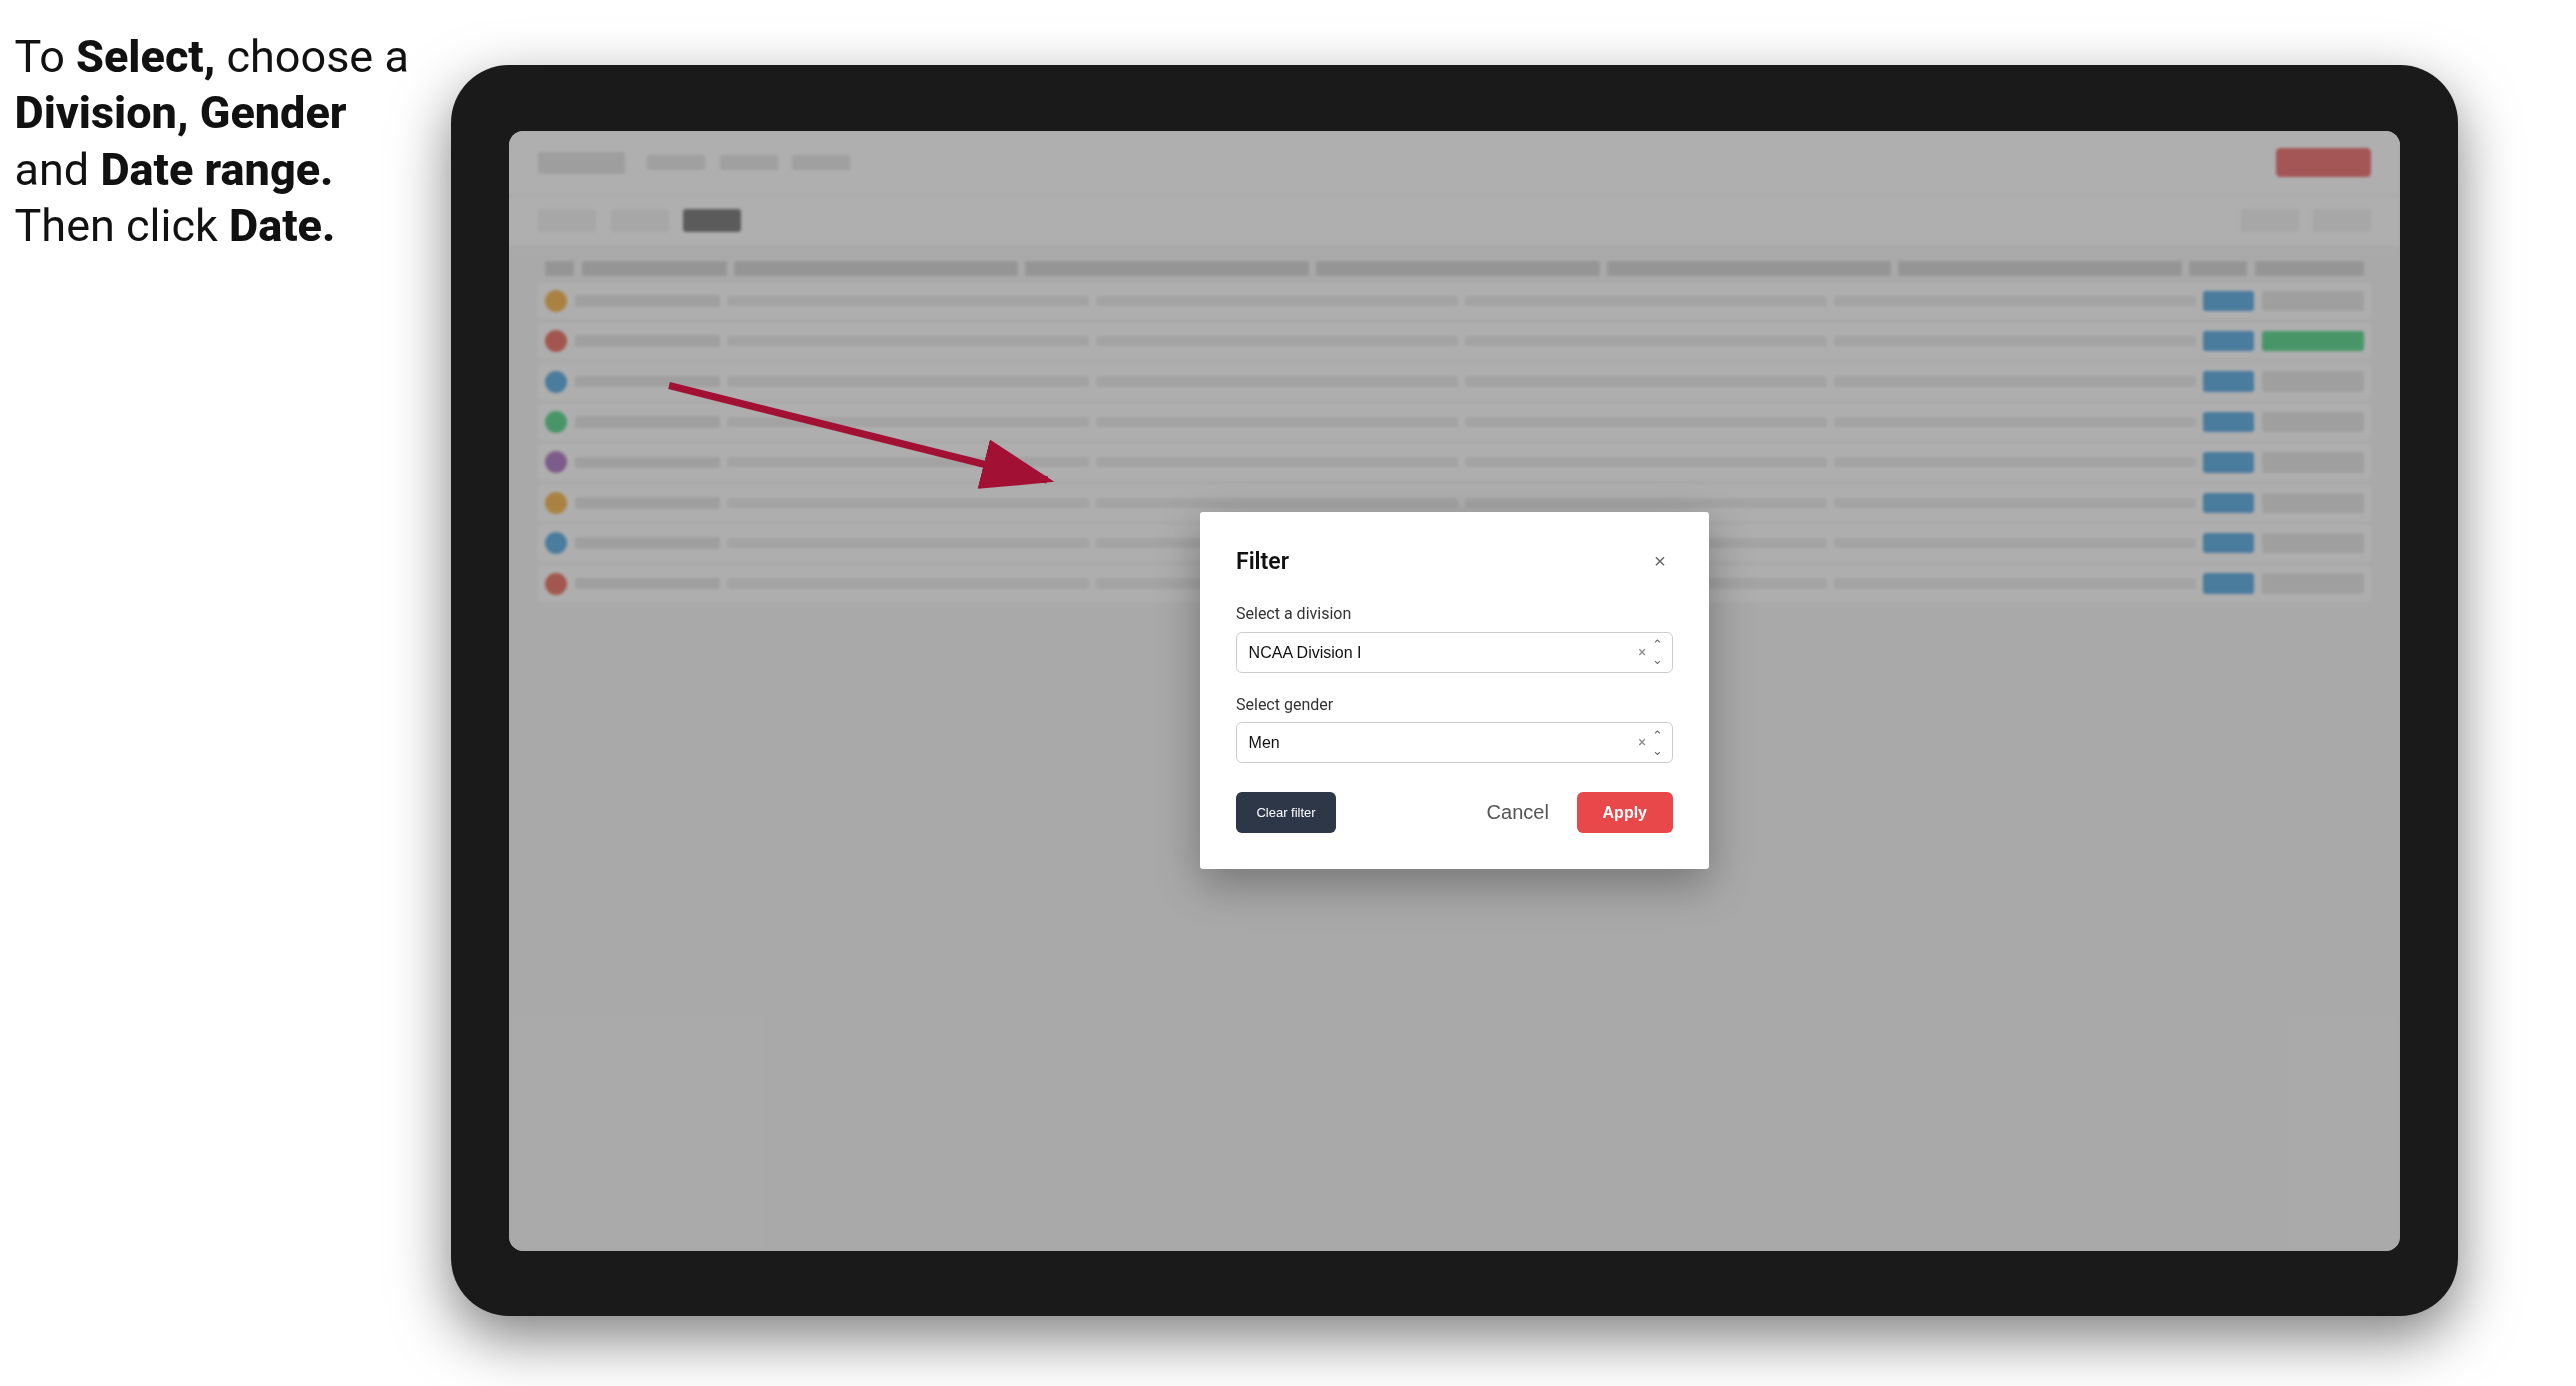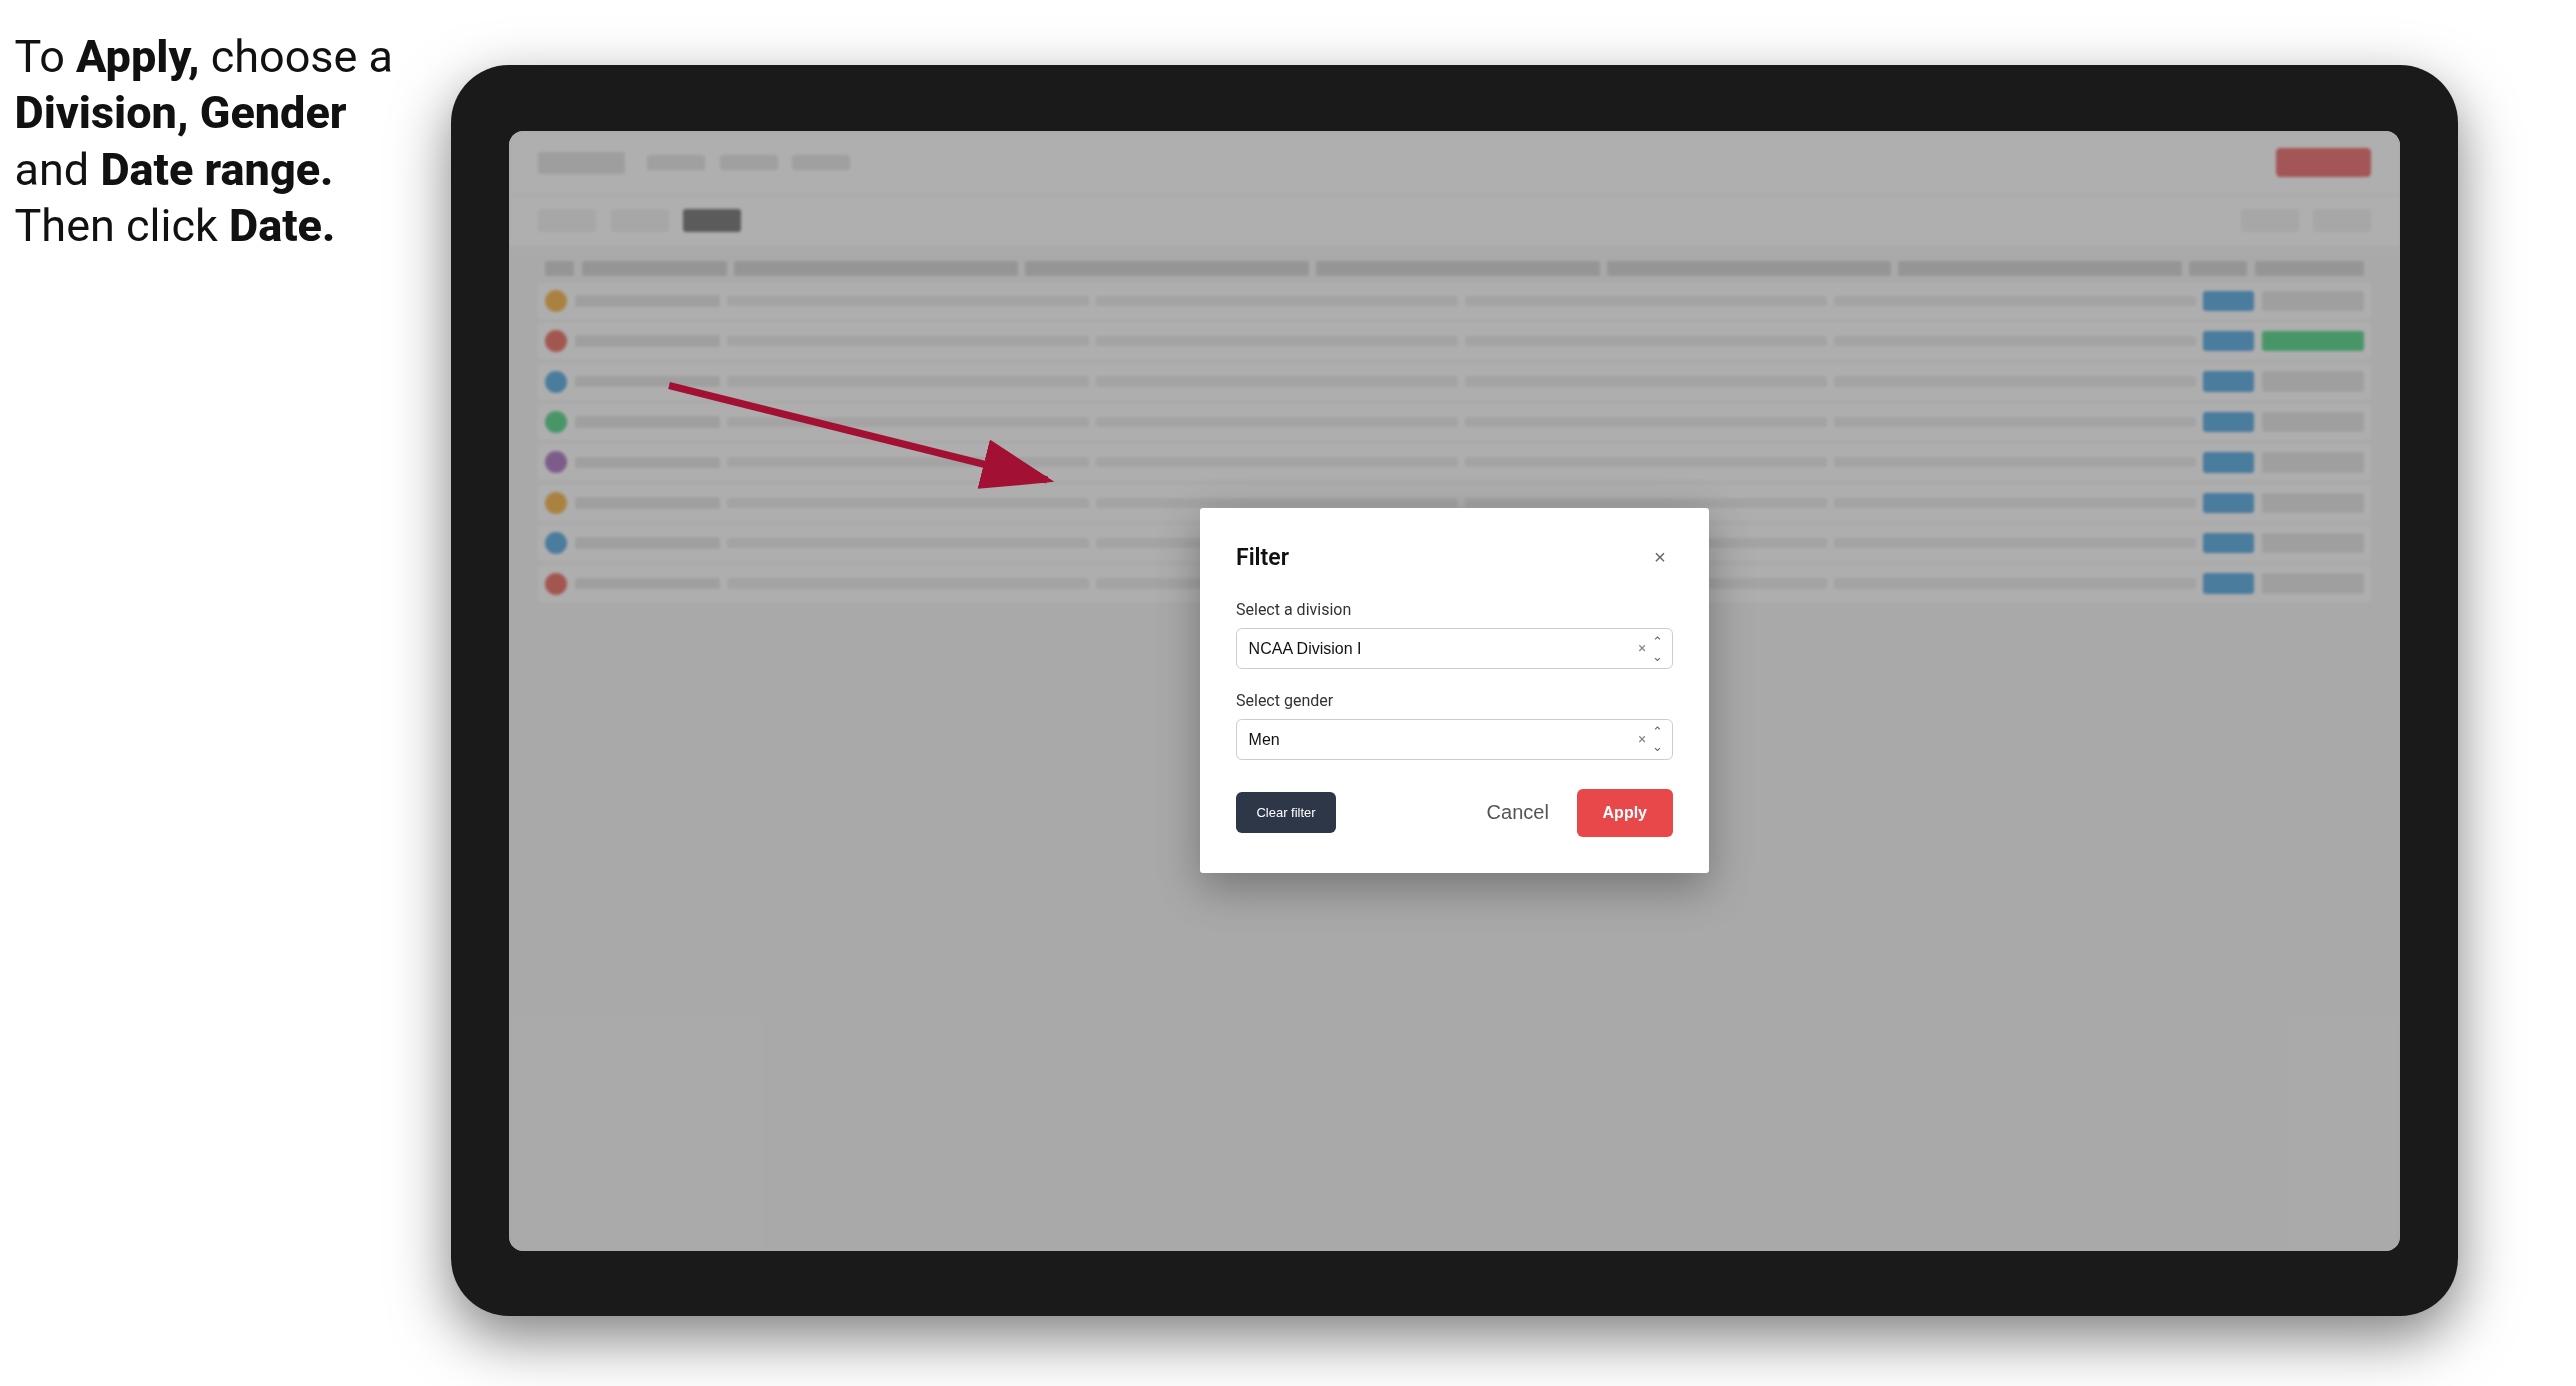--- a/index.html
+++ b/index.html
@@ -359,42 +359,42 @@
       height: 41px;
       padding: 0 20.4px;
       background: none;
       color: #555;
       border: none;
       font-size: 20px;
       cursor: pointer;
     }
 
     .btn-apply {
-      height: 48px;
+      height: 41px;
       padding: 0 26px;
       background: #e8484a;
       color: #fff;
       border: none;
       border-radius: 5.8px;
       font-size: 16px;
       font-weight: 600;
       cursor: pointer;
     }
 
     .footer-right {
       display: flex;
       align-items: center;
       gap: 7.3px;
     }
   </style>
 </head>
 <body>
 
 <div class="instruction-text">
-  <span>To <span class="bold">Apply,</span> choose a</span><br>
+  <span>To <span class="bold">Select,</span> choose a</span><br>
   <span class="bold">Division, Gender</span><br>
   <span>and <span class="bold">Date range.</span></span><br>
   <span>Then click <span class="bold">Date.</span></span>
 </div>
 
 <div class="tablet">
   <div class="tablet-screen">
 
     <div class="app-bg">
 

